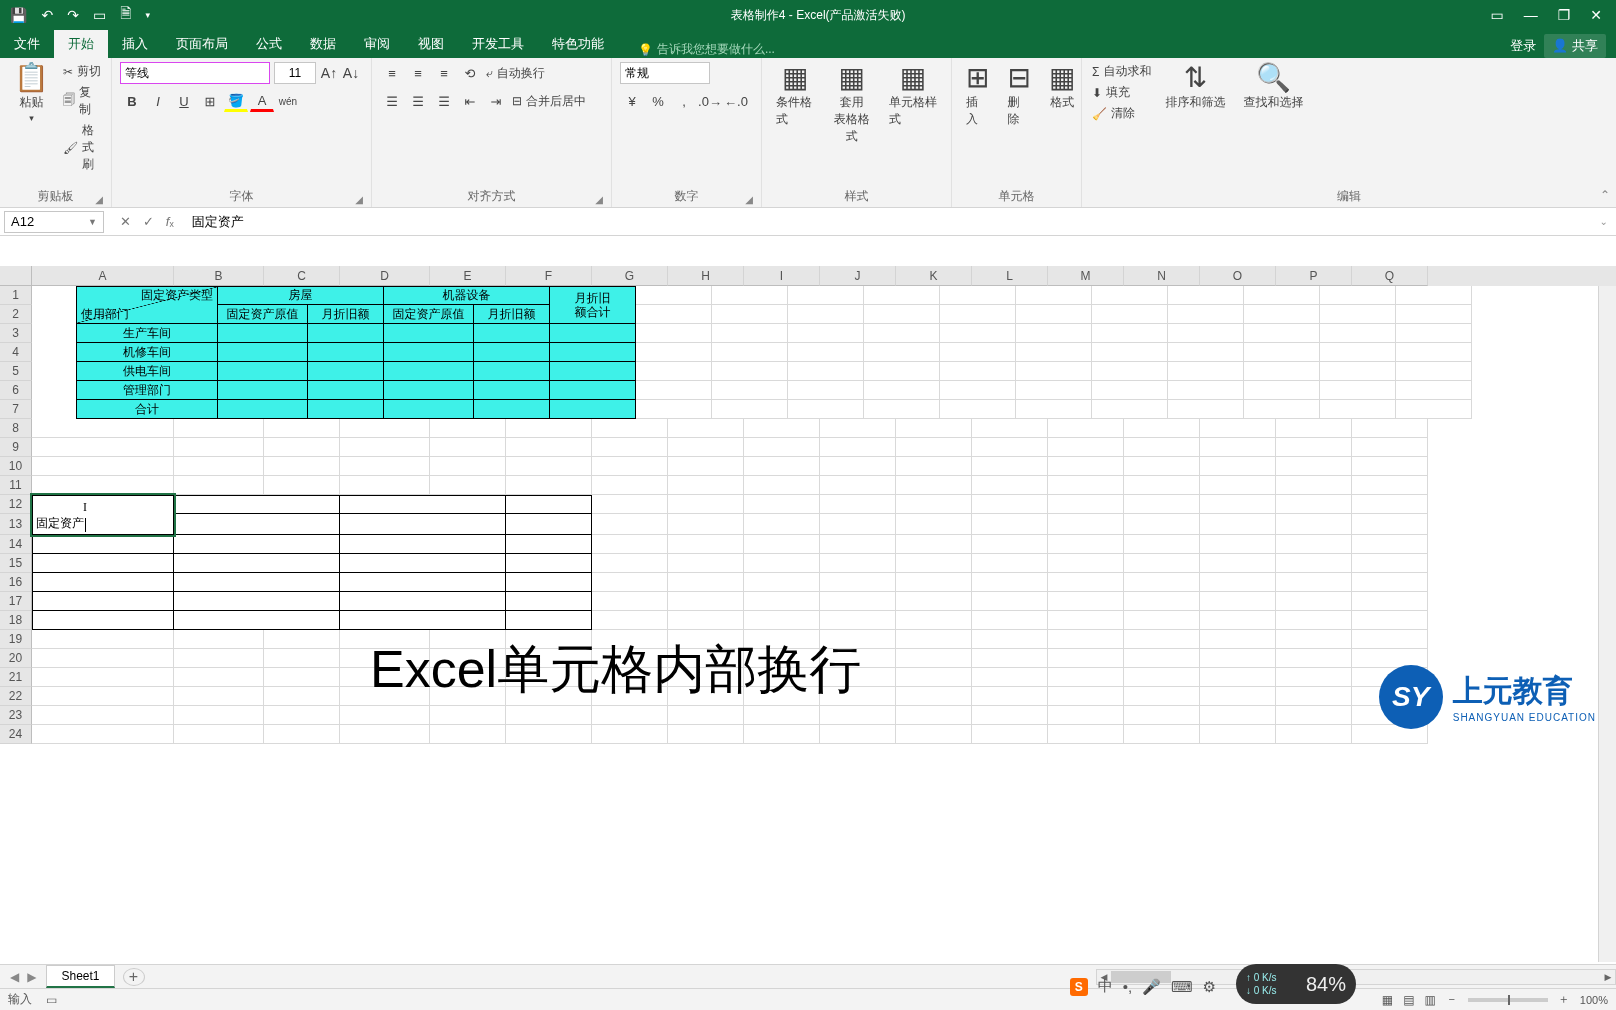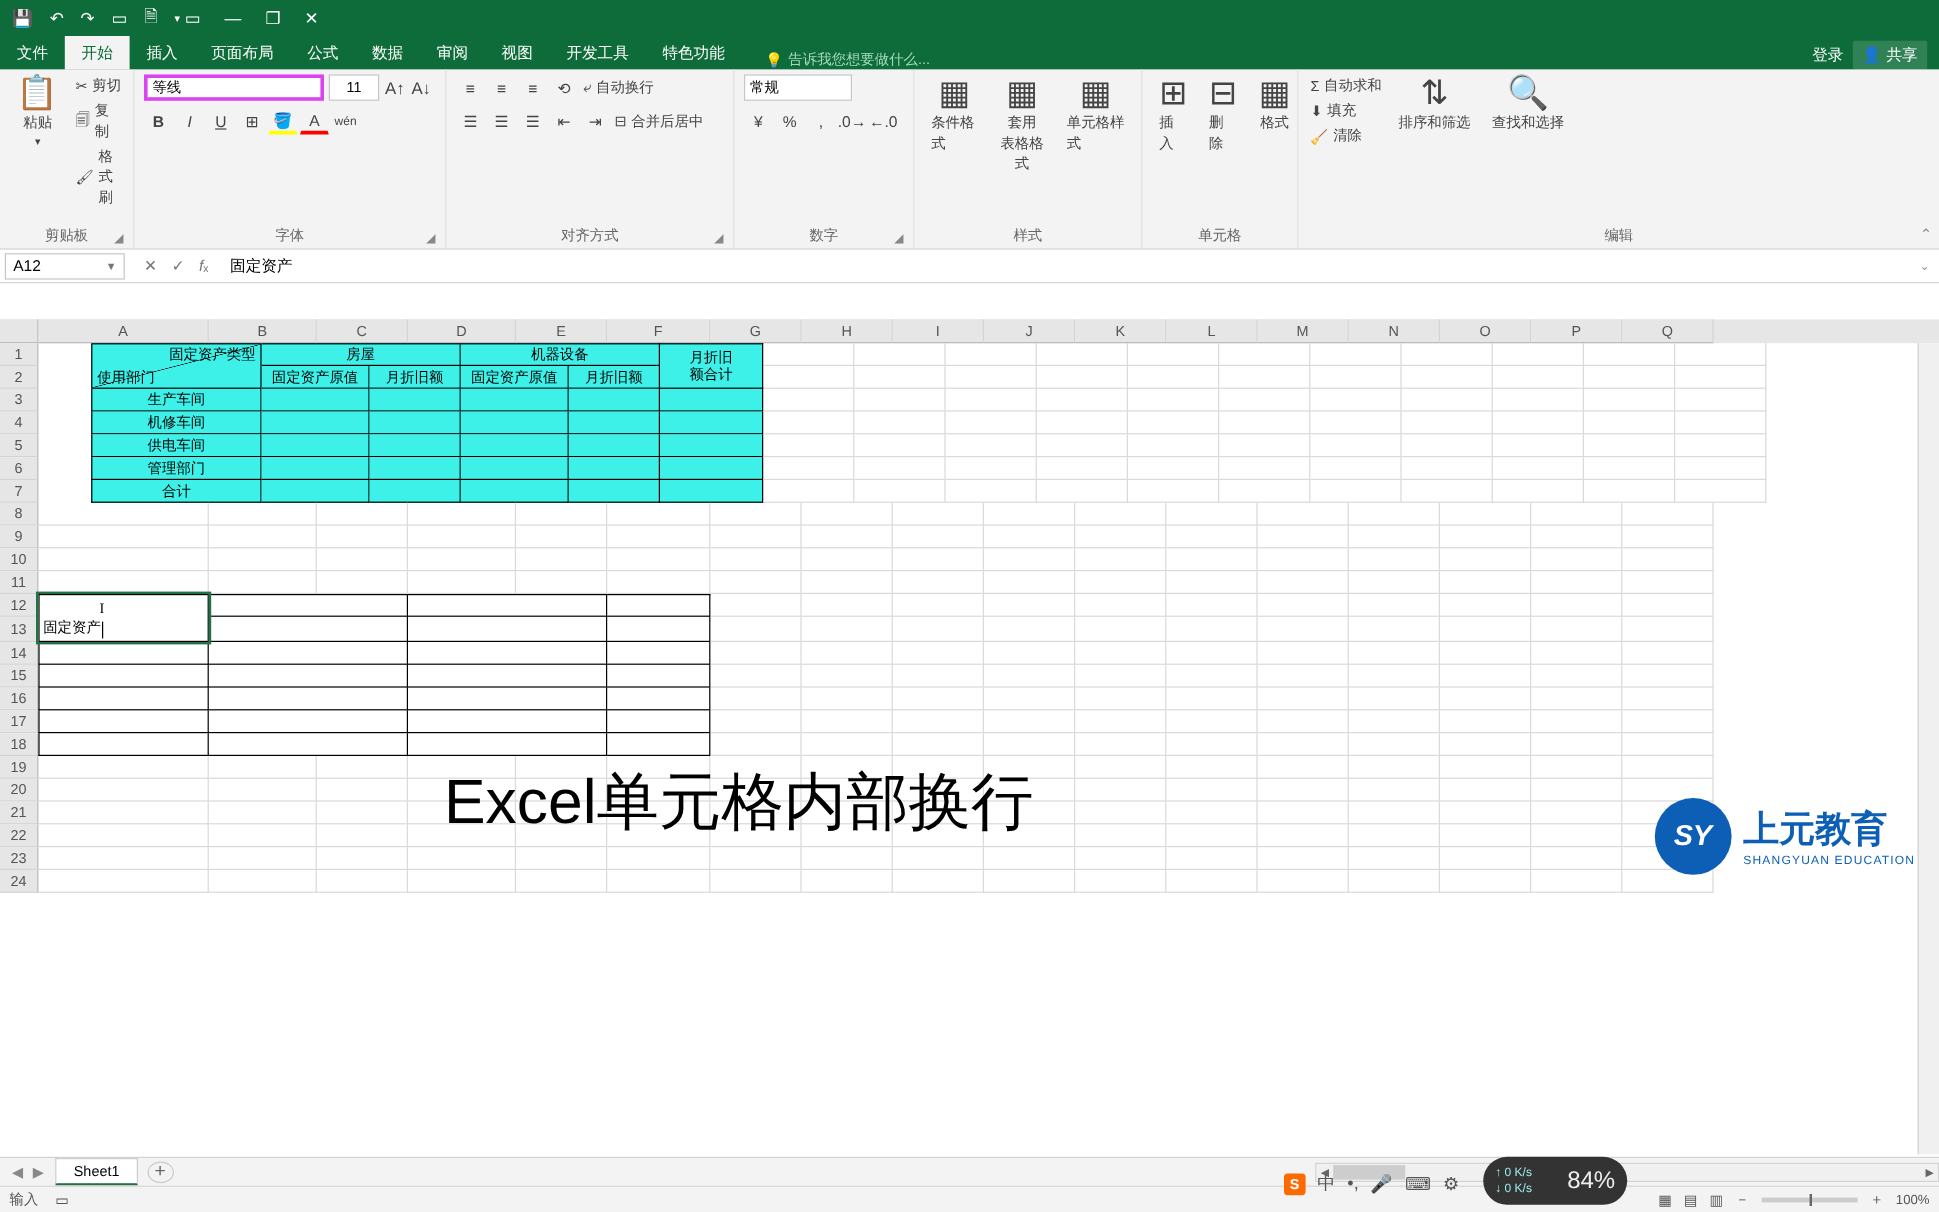--- a/index.html
+++ b/index.html
@@ -29,21 +29,21 @@
 .ribbon-body { flex: 1; display: flex; align-items: flex-start; gap: 6px; }
 
 .big-btn { display: flex; flex-direction: column; align-items: center; gap: 2px; cursor: pointer; padding: 2px 6px; }
 .big-btn .ic { font-size: 28px; line-height: 28px; }
 .big-btn .lb { font-size: 12px; }
 .small-btn { display: flex; align-items: center; gap: 4px; cursor: pointer; padding: 1px 2px; font-size: 12px; }
 .vsplit { display: flex; flex-direction: column; gap: 2px; }
 
 .font-box { display: flex; flex-direction: column; gap: 6px; }
 .font-row1 { display: flex; gap: 4px; align-items: center; }
-.font-select { width: 150px; height: 22px; border: 3px solid #d946ef; background: #fff; padding: 0 4px; font-size: 12px; }
+.font-select { width: 150px; height: 22px; border: 1px solid #d946ef; background: #fff; padding: 0 4px; font-size: 12px; }
 .size-select { width: 42px; height: 22px; border: 1px solid #c6c6c6; background: #fff; padding: 0 4px; font-size: 12px; text-align: center; }
 .fs-btn { width: 18px; height: 22px; display: flex; align-items: center; justify-content: center; font-size: 14px; }
 .font-row2 { display: flex; gap: 2px; align-items: center; }
 .fbtn { width: 24px; height: 22px; display: flex; align-items: center; justify-content: center; border: 1px solid transparent; cursor: pointer; font-size: 13px; }
 
 .align-box { display: flex; flex-direction: column; gap: 6px; }
 .align-row { display: flex; gap: 2px; align-items: center; }
 
 .num-box { display: flex; flex-direction: column; gap: 6px; }
 .num-select { width: 90px; height: 22px; border: 1px solid #c6c6c6; background: #fff; padding: 0 4px; font-size: 12px; }
@@ -95,21 +95,21 @@
 .hscroll-arr { position: absolute; width: 14px; top: 0; bottom: 0; display: flex; align-items: center; justify-content: center; font-size: 9px; color: #666; }
 
 
 .status { position: absolute; bottom: 0; left: 0; right: 0; height: 22px; background: #f3f3f3; border-top: 1px solid #d4d4d4; display: flex; align-items: center; font-size: 12px; color: #555; padding: 0 8px; }
 .status-right { margin-left: auto; display: flex; gap: 10px; align-items: center; }
 .zoom-val { font-size: 11px; }
 
 
 .overlay-text { position: absolute; left: 370px; top: 640px; font-size: 52px; font-family: "SimHei", sans-serif; color: #000000; line-height: 1.15; pointer-events: none; }
 .logo { position: absolute; right: 20px; top: 665px; display: flex; align-items: center; gap: 10px; pointer-events: none; }
-.logo-circle { width: 64px; height: 64px; border-radius: 50%; background: #0d5fb5; color: #fff; display: flex; align-items: center; justify-content: center; font-size: 24px; font-weight: bold; font-style: italic; }
+.logo-circle { width: 64px; height: 64px; border-radius: 50%; background: #0d5fb5; color: #fff; display: flex; align-items: center; justify-content: center; font-size: 28px; font-weight: bold; font-style: italic; }
 .logo-text { display: flex; flex-direction: column; }
 .logo-cn { font-size: 30px; font-weight: bold; color: #0d5fb5; }
 .logo-en { font-size: 10px; color: #0d5fb5; letter-spacing: 1px; }
 
 .float-widget { position: absolute; right: 260px; bottom: 6px; width: 120px; height: 40px; background: #333; border-radius: 20px; display: flex; align-items: center; color: #9ee; font-size: 10px; padding: 0 10px; gap: 6px; pointer-events: none; }
 .float-widget .pct { font-size: 20px; color: #eee; margin-left: auto; }
 
 .ime-bar { position: absolute; right: 400px; bottom: 14px; display: flex; gap: 10px; align-items: center; font-size: 15px; color: #555; }
 .ime-bar .sg { background: #ff6a00; color: #fff; width: 18px; height: 18px; border-radius: 3px; display: flex; align-items: center; justify-content: center; font-size: 12px; font-weight: bold; }
 
@@ -120,20 +120,21 @@
 
 <div class="titlebar">
   <div class="qat">
     <span>💾</span>
     <span>↶</span>
     <span>↷</span>
     <span>▭</span>
     <span>🗎</span>
     <span style="font-size:9px">▾</span>
   </div>
+  <div class="title-center">表格制作4 - Excel(产品激活失败)</div>
   <div class="win-controls">
     <span>▭</span>
     <span>—</span>
     <span>❐</span>
     <span>✕</span>
   </div>
 </div>
 
 <div class="menutabs">
   <div class="tab">文件</div>

